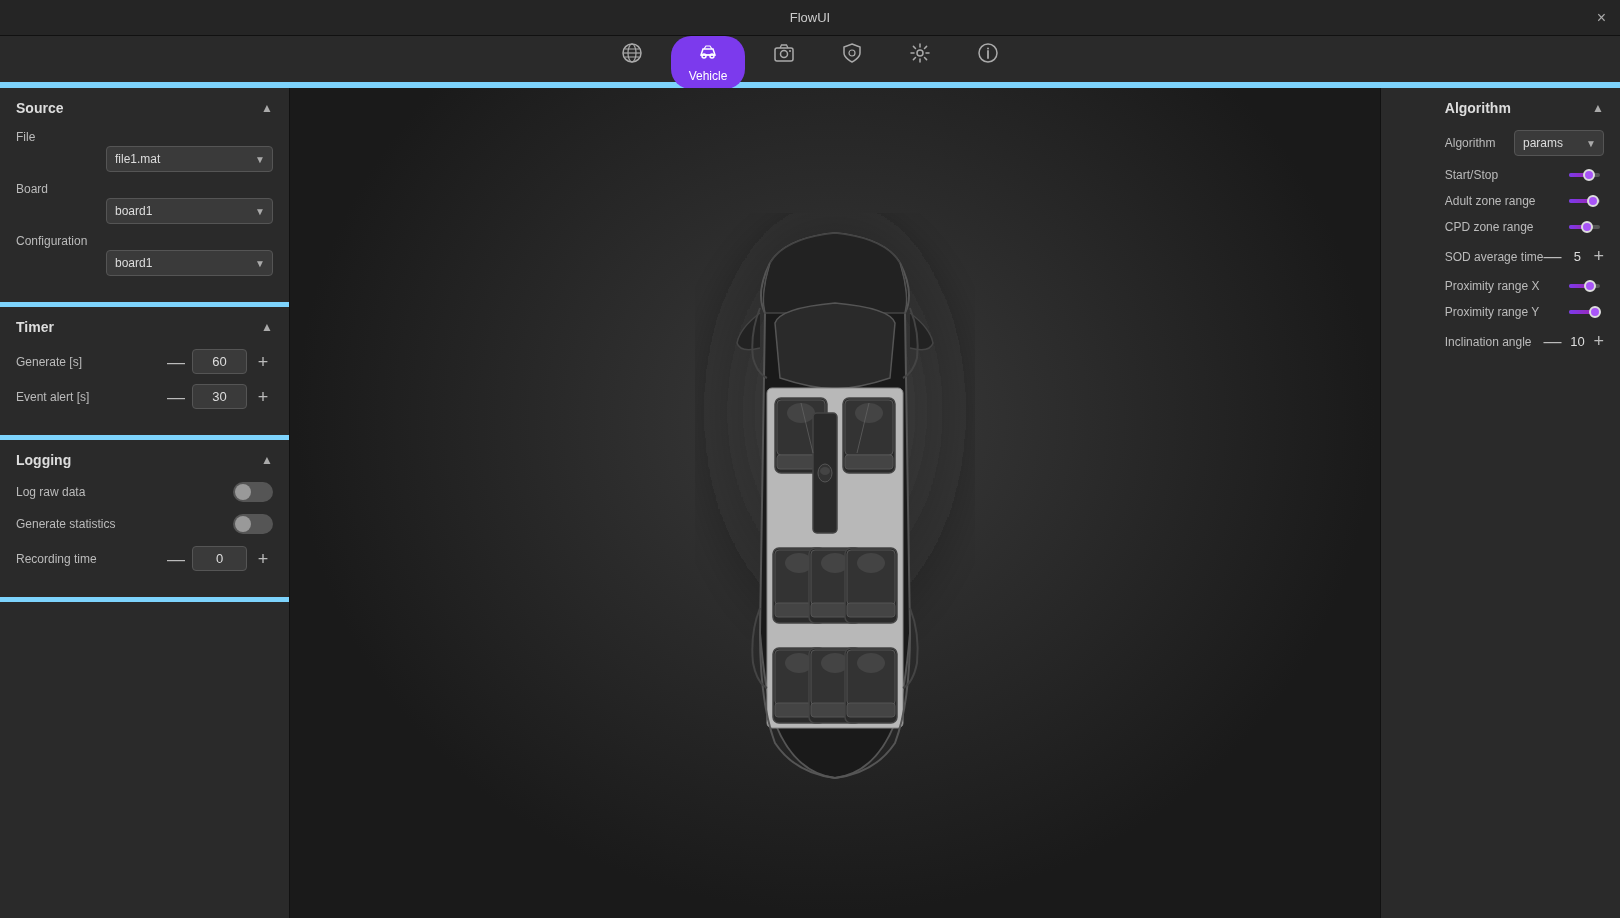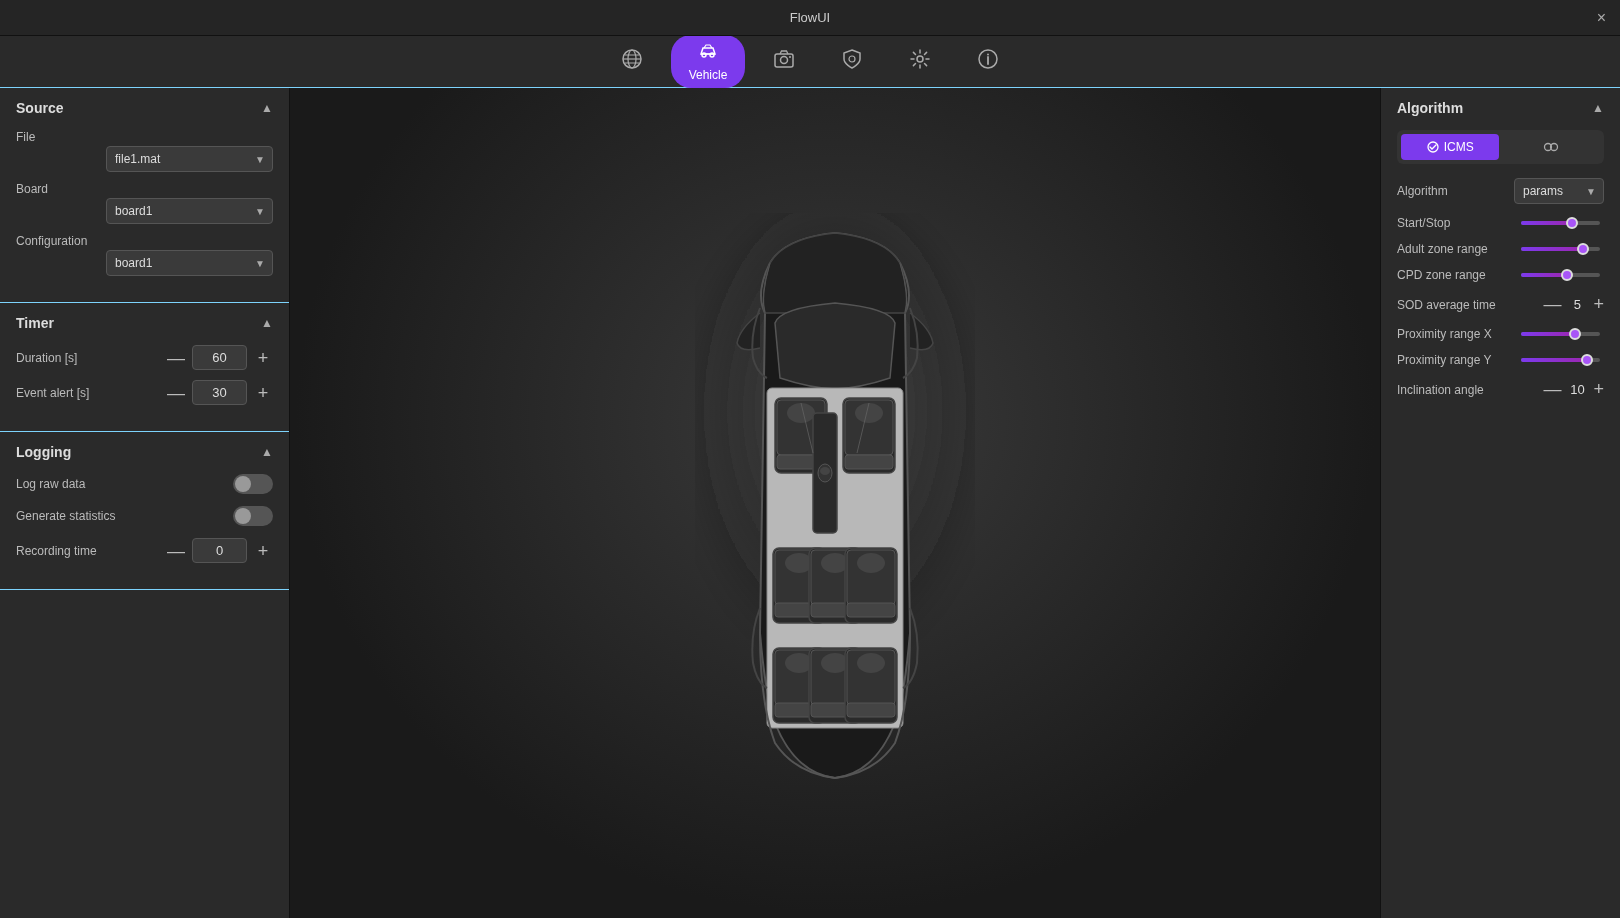--- a/index.html
+++ b/index.html
@@ -38,24 +38,24 @@
       background: none;
       border: none;
       line-height: 1;
     }
 
     
     #nav-bar {
       background: #2a2a2a;
       height: 52px;
       display: flex;
-      align-items: center;
+      align-items: flex-start;
       justify-content: center;
       gap: 10px;
-      border-bottom: 1px solid #7dd3fc;
+      border-bottom: 6px solid #7dd3fc;
     }
     .nav-item {
       display: flex;
       flex-direction: column;
       align-items: center;
       justify-content: center;
       padding: 6px 18px;
       border-radius: 20px;
       cursor: pointer;
       color: #aaa;
@@ -81,21 +81,21 @@
       width: 290px;
       background: #2a2a2a;
       padding: 0;
       display: flex;
       flex-direction: column;
       border-right: 1px solid #111;
       overflow-y: auto;
     }
 
     .panel-section {
-      border-bottom: 1px solid #7dd3fc;
+      border-bottom: 5px solid #7dd3fc;
       padding: 12px 16px 16px;
     }
     .section-header {
       display: flex;
       align-items: center;
       justify-content: space-between;
       margin-bottom: 14px;
     }
     .section-title {
       font-size: 14px;
@@ -265,20 +265,21 @@
     }
 
     
     #right-panel {
       width: 240px;
       background: #2a2a2a;
       border-left: 1px solid #111;
       padding: 0;
       display: flex;
       flex-direction: column;
+      align-items: flex-end;
     }
 
     
     .algo-section {
       padding: 12px 16px 16px;
     }
     .algo-header {
       display: flex;
       align-items: center;
       justify-content: space-between;
@@ -526,21 +527,21 @@
       </div>
     </div>
 
     <div class="panel-section">
       <div class="section-header">
         <span class="section-title">Timer</span>
         <span class="chevron">▲</span>
       </div>
 
       <div class="stepper-row">
-        <span class="stepper-label">Duration [s]</span>
+        <span class="stepper-label">Generate [s]</span>
         <div class="stepper">
           <button class="stepper-btn">—</button>
           <input class="stepper-input" type="text" value="60" style="">
           <button class="stepper-btn">+</button>
         </div>
       </div>
 
       <div class="stepper-row">
         <span class="stepper-label">Event alert [s]</span>
         <div class="stepper">
@@ -679,35 +680,20 @@
     </div>
   </div>
 
   <div id="right-panel">
     <div class="algo-section">
       <div class="algo-header">
         <span class="algo-title">Algorithm</span>
         <span class="chevron">▲</span>
       </div>
 
-      <div class="algo-buttons">
-        <button class="algo-btn active">
-          <svg width="14" height="14" viewBox="0 0 14 14" fill="none">
-            <circle cx="7" cy="7" r="5" stroke="#fff" stroke-width="1.3"></circle>
-            <path d="M4 7 L6 9 L10 5" stroke="#fff" stroke-width="1.3" stroke-linecap="round"></path>
-          </svg>
-          <span>ICMS</span>
-        </button>
-        <button class="algo-btn">
-          <svg width="16" height="14" viewBox="0 0 16 14" fill="none">
-            <circle cx="5" cy="7" r="3.5" stroke="#aaa" stroke-width="1.3"></circle>
-            <circle cx="11" cy="7" r="3.5" stroke="#aaa" stroke-width="1.3"></circle>
-          </svg>
-        </button>
-      </div>
 
       <div class="param-row">
         <span class="param-label">Algorithm</span>
         <div class="param-select-wrap">
           <select>
             <option>params</option>
           </select>
           <span class="select-arrow">▼</span>
         </div>
       </div>

